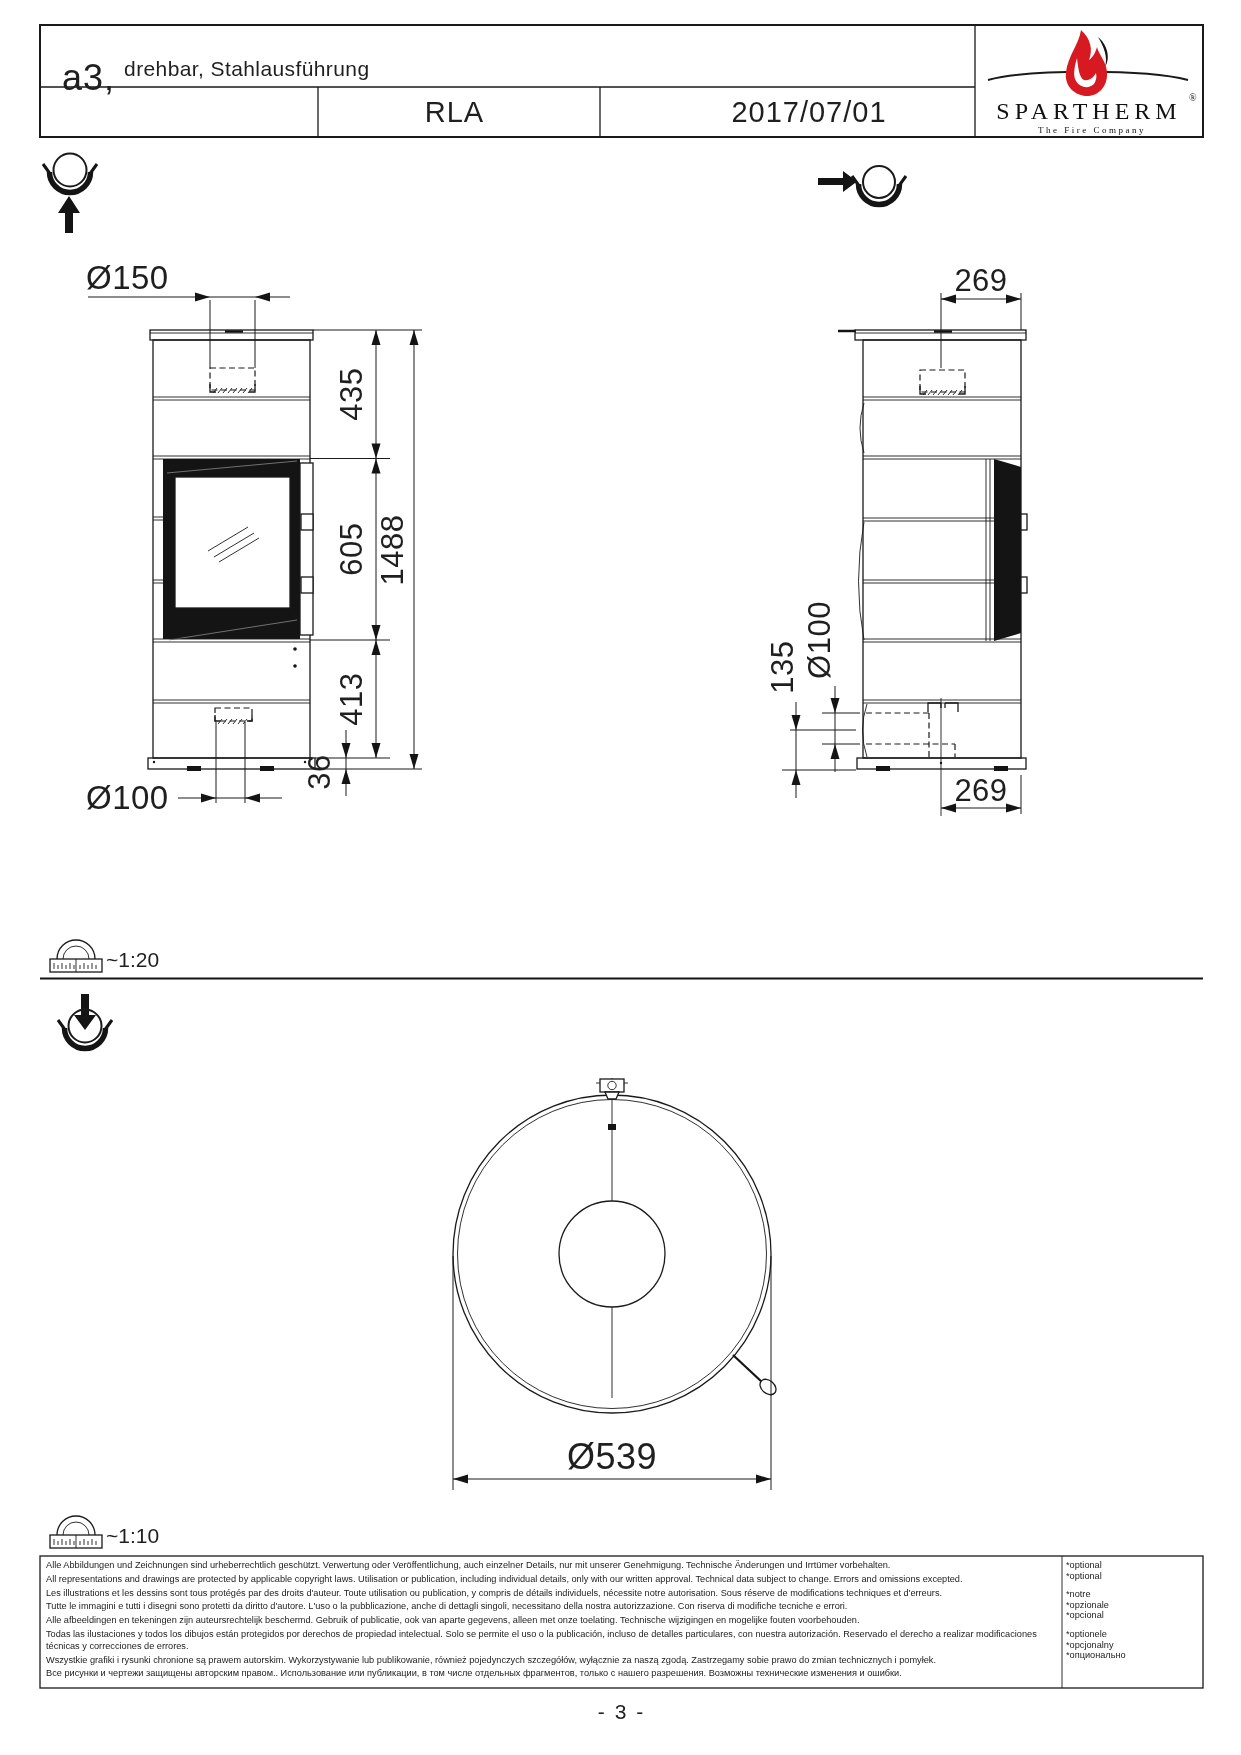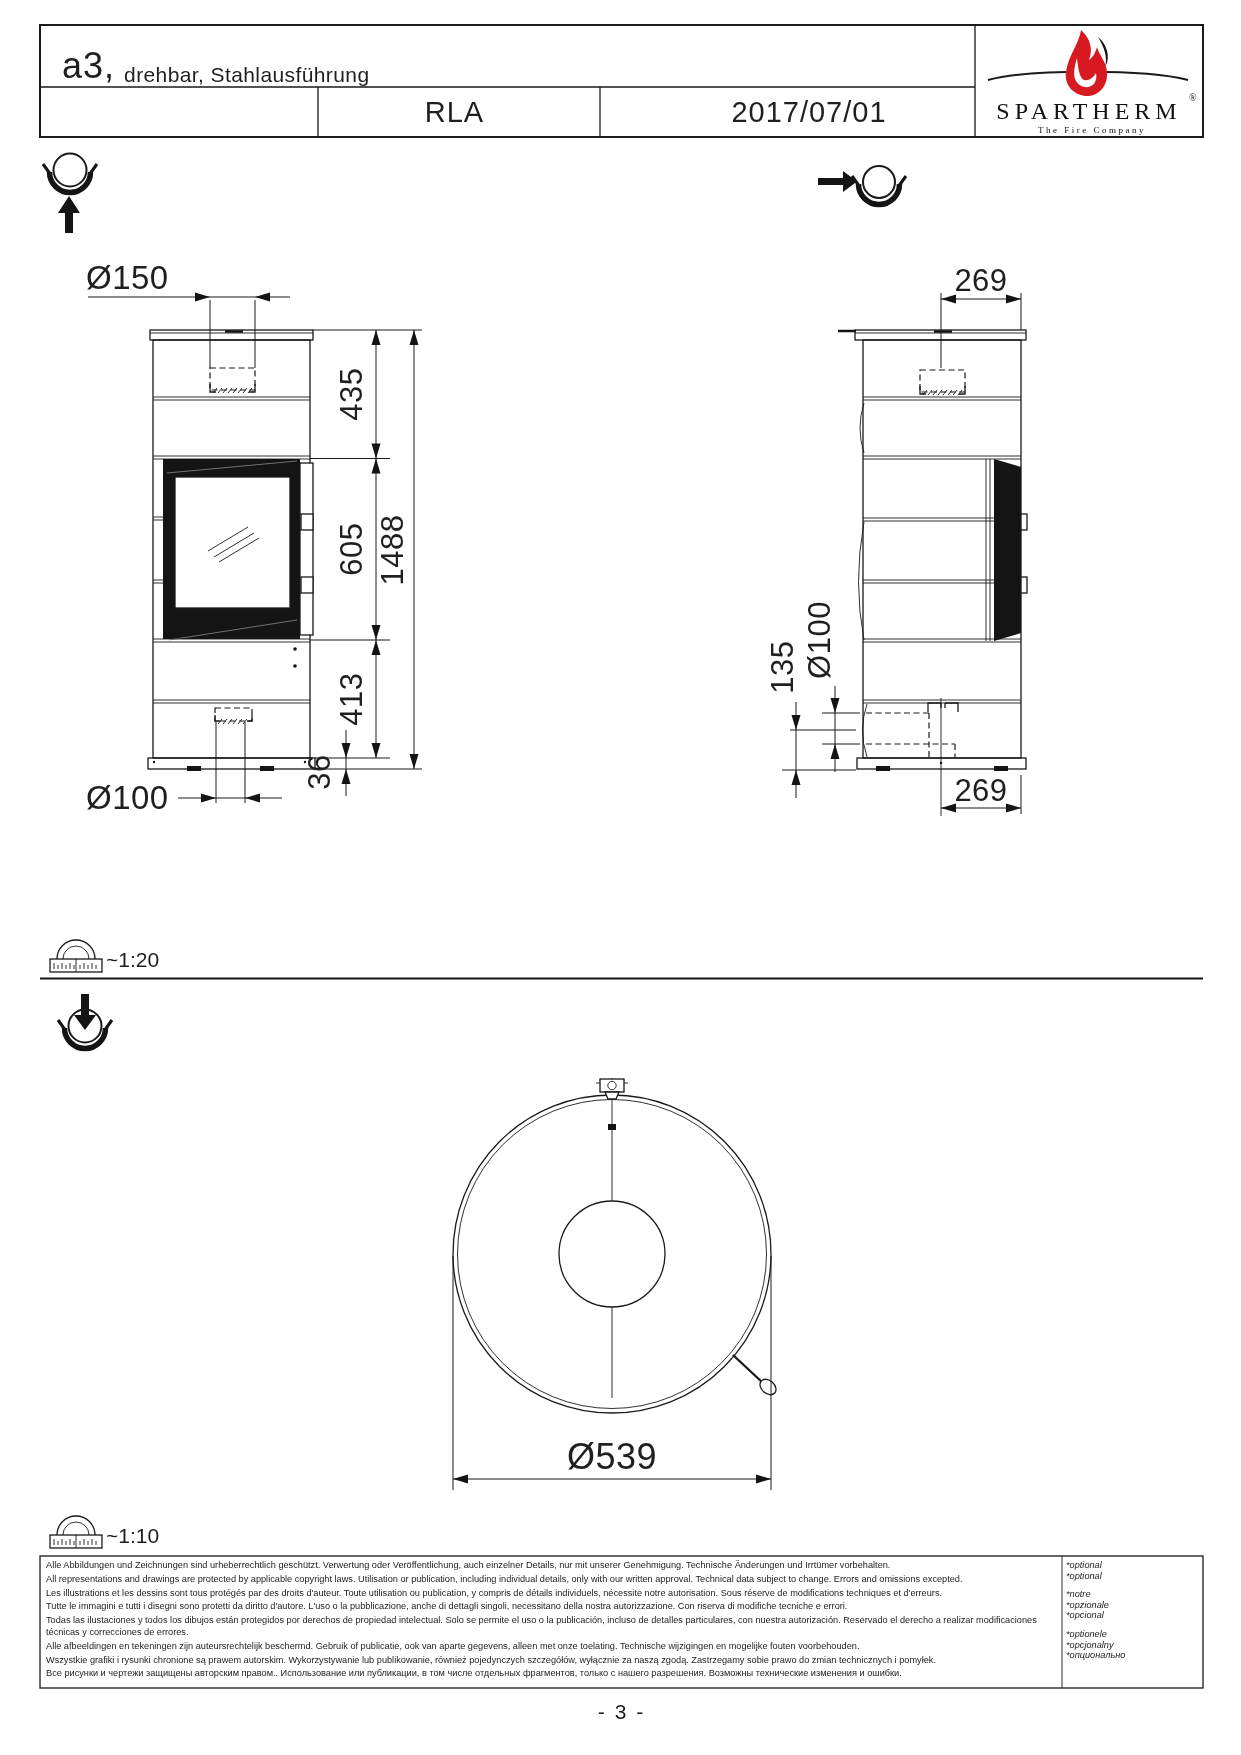--- a/index.html
+++ b/index.html
@@ -5,31 +5,31 @@
   html,body { margin:0; padding:0; background:#e8e8e8; }
   .page {
     position:relative; width:1241px; height:1755px; margin:0 auto;
     background:#ffffff; overflow:hidden;
     font-family:"Liberation Sans", sans-serif; color:#1f1f1f;
   }
   .page svg.drawing { position:absolute; left:0; top:0; }
   .abs { position:absolute; }
   
   .hdr-title { left:40px; top:25px; width:930px; height:62px;
-    display:flex; align-items:flex-end; padding:12px 0 0 22px; box-sizing:border-box; }
+    display:flex; align-items:flex-start; padding:32px 0 0 22px; box-sizing:border-box; }
   .hdr-model { font-size:36px; letter-spacing:1px; font-weight:400; }
   .hdr-variant { font-size:21px; margin-left:9px; letter-spacing:0.4px; }
   .hdr-cell { top:87px; height:50px; display:flex; align-items:center; justify-content:center;
     font-size:29px; letter-spacing:1px; }
   .cell-rla { left:302px; width:305px; }
   .cell-date { left:600px; width:418px; }
   
   .disclaimer { left:44px; top:1558px; width:1012px; font-size:9.2px; line-height:11.8px; color:#222; }
   .disclaimer p { margin:2px; }
-  .legend { left:1066px; top:1560px; width:134px; font-size:9.2px; line-height:10.6px; color:#222;font-style:italic; }
+  .legend { left:1066px; top:1560px; width:134px; font-size:9.2px; line-height:10.6px; color:#222; }
   .legend .grp { margin-bottom:8px; }
   
   .footer { left:40px; top:1700px; width:1163px; text-align:center; font-size:21px; letter-spacing:2px; }
   
   .s  { stroke:#1a1a1a; fill:none; stroke-width:1.3px; }
   .s2 { stroke:#1a1a1a; fill:none; stroke-width:2px; }
   .s1 { stroke:#1a1a1a; fill:none; stroke-width:0.9px; }
   .dash { stroke:#1a1a1a; fill:none; stroke-width:1.2px; stroke-dasharray:6 3.5; }
   .dim { stroke:#1a1a1a; fill:none; stroke-width:1px; }
   .blk { fill:#141414; stroke:none; }
@@ -261,22 +261,22 @@
   <span class="hdr-variant">drehbar, Stahlausführung</span>
 </div>
 <div class="abs hdr-cell cell-rla">RLA</div>
 <div class="abs hdr-cell cell-date">2017/07/01</div>
 
 <div class="abs disclaimer">
   <p>Alle Abbildungen und Zeichnungen sind urheberrechtlich geschützt. Verwertung oder Veröffentlichung, auch einzelner Details, nur mit unserer Genehmigung. Technische Änderungen und Irrtümer vorbehalten.</p>
   <p>All representations and drawings are protected by applicable copyright laws. Utilisation or publication, including individual details, only with our written approval. Technical data subject to change. Errors and omissions excepted.</p>
   <p>Les illustrations et les dessins sont tous protégés par des droits d'auteur. Toute utilisation ou publication, y compris de détails individuels, nécessite notre autorisation. Sous réserve de modifications techniques et d'erreurs.</p>
   <p>Tutte le immagini e tutti i disegni sono protetti da diritto d'autore. L'uso o la pubblicazione, anche di dettagli singoli, necessitano della nostra autorizzazione. Con riserva di modifiche tecniche e errori.</p>
+  <p>Alle afbeeldingen en tekeningen zijn auteursrechtelijk beschermd. Gebruik of publicatie, ook van aparte gegevens, alleen met onze toelating. Technische wijzigingen en mogelijke fouten voorbehouden.</p>
   <p>Todas las ilustaciones y todos los dibujos están protegidos por derechos de propiedad intelectual. Solo se permite el uso o la publicación, incluso de detalles particulares, con nuestra autorización. Reservado el derecho a realizar modificaciones técnicas y correcciones de errores.</p>
-  <p>Alle afbeeldingen en tekeningen zijn auteursrechtelijk beschermd. Gebruik of publicatie, ook van aparte gegevens, alleen met onze toelating. Technische wijzigingen en mogelijke fouten voorbehouden.</p>
   <p>Wszystkie grafiki i rysunki chronione są prawem autorskim. Wykorzystywanie lub publikowanie, również pojedynczych szczegółów, wyłącznie za naszą zgodą. Zastrzegamy sobie prawo do zmian technicznych i pomyłek.</p>
   <p>Все рисунки и чертежи защищены авторским правом.. Использование или публикации, в том числе отдельных фрагментов, только с нашего разрешения. Возможны технические изменения и ошибки.</p>
 </div>
 
 <div class="abs legend">
   <div class="grp">
     <div>*optional</div>
     <div>*optional</div>
   </div>
   <div class="grp">

